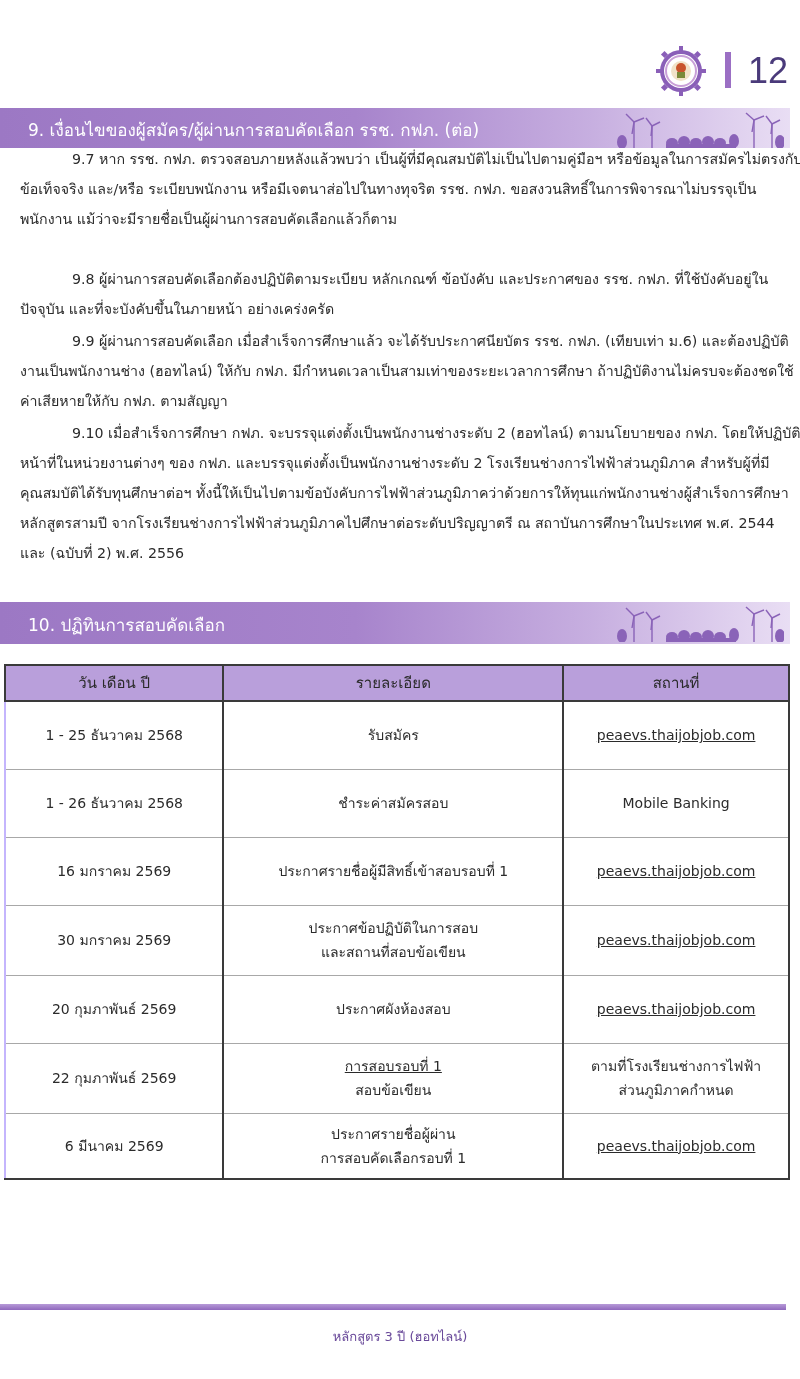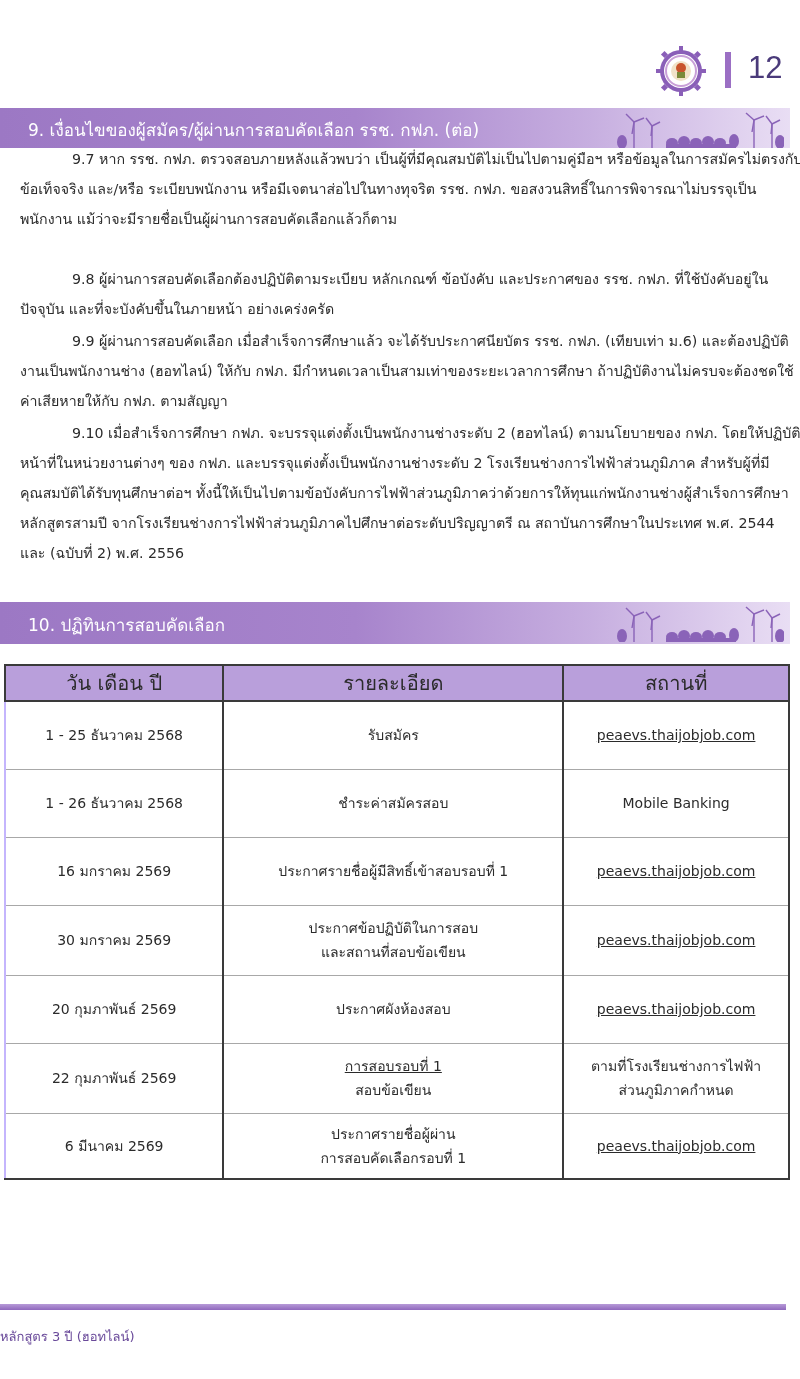--- a/index.html
+++ b/index.html
@@ -2,48 +2,48 @@
 <html><head>
 <meta charset="utf-8">
 <style>
   html, body { margin:0; padding:0; background:#ffffff; }
   body { width:800px; height:1379px; position:relative; overflow:hidden;
          font-family:"DejaVu Sans", "Liberation Sans", sans-serif; color:#2b2b2b; }
 
   .page-header { position:absolute; top:42px; left:640px; width:160px; height:60px; }
   .logo { position:absolute; left:16px; top:4px; width:50px; height:50px; }
   .page-divider { position:absolute; left:85px; top:10px; width:6px; height:36px; background:#9b6fc4; }
-  .page-number { position:absolute; left:108px; top:8px; font-size:31px; color:#4a3a7a;
+  .page-number { position:absolute; left:108px; top:8px; font-size:36px; color:#4a3a7a;
                  font-family:"Liberation Sans", sans-serif; }
 
   .section-bar { position:absolute; left:0; width:790px; height:40px;
                  background:linear-gradient(90deg,#9c78c4 0%,#a784cc 45%,#c7afe0 75%,#e9def4 100%);
                  overflow:hidden; }
   .section-bar .title { position:absolute; left:28px; top:8px; color:#ffffff; font-size:17px;
                         font-family:"DejaVu Sans", sans-serif; white-space:nowrap; }
   .section-bar .deco { position:absolute; right:6px; top:2px; width:190px; height:38px; }
 
   .para { position:absolute; left:20px; width:784px; font-size:14.2px; line-height:30px;
           font-family:"DejaVu Sans", sans-serif; color:#2b2b2b; }
   .para .indent { display:inline-block; width:52px; }
 
   table.sched { position:absolute; left:4px; top:664px; width:786px; border-collapse:collapse;
                 font-family:"DejaVu Sans", sans-serif; font-size:14px; color:#2b2b2b; }
   table.sched th { background:#b99fdb; border:2px solid #3a3a3a; height:32px;
-                   font-weight:normal; font-size:20px; color:#2b2b2b; }
+                   font-weight:normal; font-size:15px; color:#2b2b2b; }
   table.sched td { border-left:2px solid #c4b5fd; border-right:2px solid #3a3a3a;
                    border-bottom:1px solid #a8a8a8; text-align:center; vertical-align:middle;
                    line-height:24px; }
   table.sched tr:last-child td { border-bottom:2px solid #3a3a3a; }
   .link { color:#2b2b2b; text-decoration:underline; }
   .bold-u { font-weight:normal; text-decoration:underline;text-align:center; }
 
   .footer-line { position:absolute; left:0; top:1304px; width:786px; height:6px;
                  background:linear-gradient(180deg,#b79ad8 0%,#8f68bd 100%); }
-  .footer-text { position:absolute; left:0; top:1326px; width:800px; text-align:left;
+  .footer-text { position:absolute; left:0; top:1326px; width:800px; text-align:center;
                  font-size:13px; color:#6a4a9a; font-family:"DejaVu Sans", sans-serif; }
 </style>
 </head>
 <body>
 
 <div class="page-header">
   <svg class="logo" viewBox="0 0 50 50">
     <g fill="#8a5fb8">
       <circle cx="25" cy="25" r="21"></circle>
     </g>

